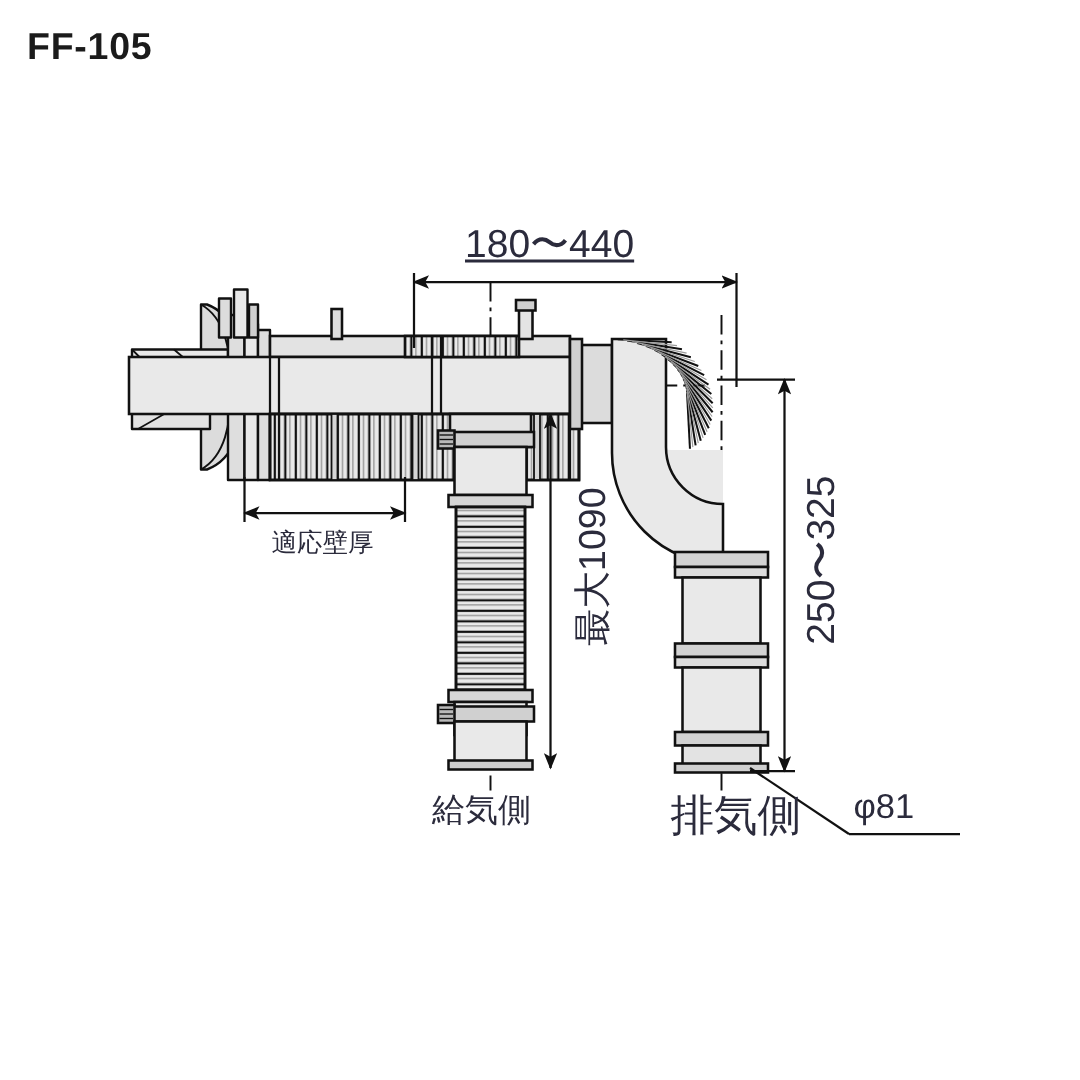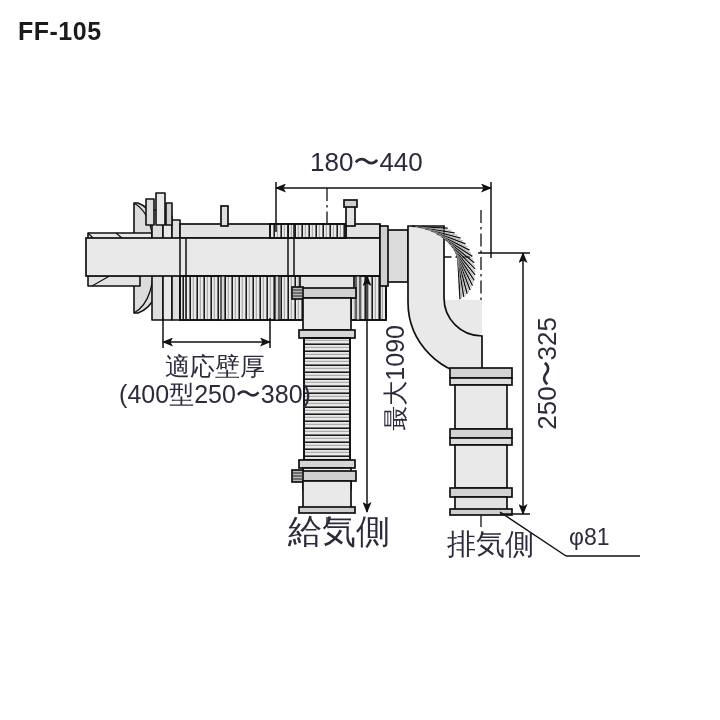--- a/index.html
+++ b/index.html
@@ -35,47 +35,48 @@
     position: absolute;
     color: #2b2b3c;
     font-family: "Liberation Sans", "DejaVu Sans", sans-serif;
     white-space: nowrap;
     line-height: 1.12;
   }
   #dim-top {
     left: 310px;
     top: 148px;
     font-size: 26px;
+    text-decoration: underline;
   }
   #wall-block {
     left: 97px;
     top: 352px;
-    font-size: 25px;
+    font-size: 17px;
     text-align: center;
     width: 236px;
   }
   #wall-block div { white-space: nowrap; }
   #dim-right {
     left: 533px;
     top: 317px;
     font-size: 26px;
     transform-origin: 0 0;
     transform: rotate(-90deg) translate(-100%, 0);
   }
   #dim-max {
     left: 381px;
     top: 325px;
     font-size: 25px;
     transform-origin: 0 0;
     transform: rotate(-90deg) translate(-100%, 0);
   }
   #lbl-supply {
     left: 288px;
-    top: 512px;
-    font-size: 34px;
+    top: 528px;
+    font-size: 22px;
   }
   #lbl-exhaust {
     left: 447px;
     top: 528px;
     font-size: 29px;
   }
   #lbl-phi {
     left: 569px;
     top: 525px;
     font-size: 23px;
@@ -349,21 +350,20 @@
       <line x1="500" y1="512" x2="566" y2="556"></line>
       <line x1="566" y1="556" x2="640" y2="556"></line>
     </g>
 
   </svg>
 
   <div class="dimtext" id="dim-top">180〜440</div>
 
   <div class="dimtext" id="wall-block">
     <div>適応壁厚</div>
-    <div>(400型250〜380)</div>
   </div>
 
   <div class="dimtext" id="dim-right">250〜325</div>
 
   <div class="dimtext" id="dim-max">最大1090</div>
 
   <div class="dimtext" id="lbl-supply">給気側</div>
 
   <div class="dimtext" id="lbl-exhaust">排気側</div>
 

